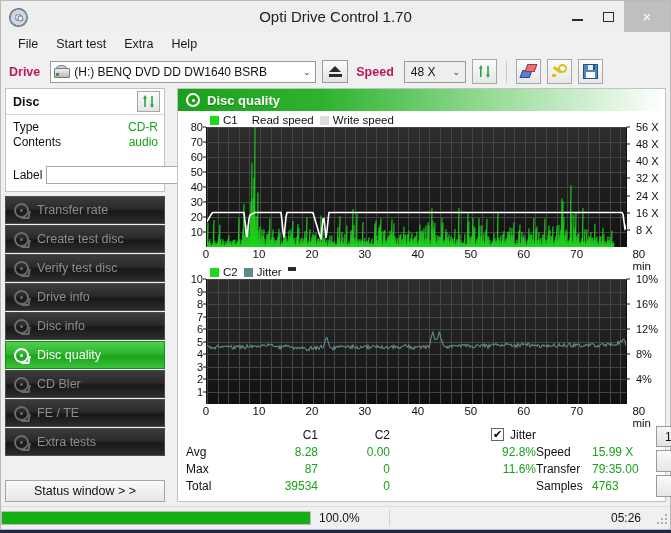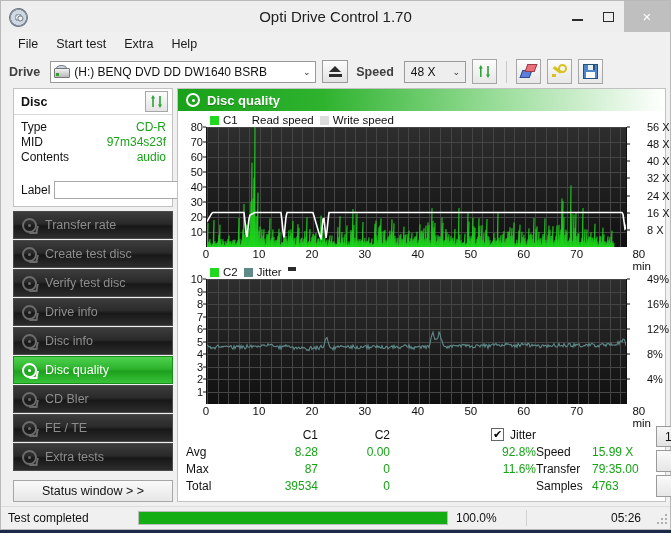--- a/index.html
+++ b/index.html
@@ -57,21 +57,21 @@
   }
   .menubar span{
     font-size:12.5px;color:#1a1a1a;padding:2px 9px;
   }
 
   
   .toolbar{
     height:33px;flex:0 0 33px;display:flex;align-items:center;
     padding:0 6px;background:#f0f0f0;gap:6px;
   }
-  .tb-label{font-size:12.5px;font-weight:bold;color:#404040;padding:0 4px 0 2px;}
+  .tb-label{font-size:12.5px;font-weight:bold;color:#be185d;padding:0 4px 0 2px;}
   .combo{
     height:22px;background:#ffffff;border:1px solid #9a9a9a;
     display:flex;align-items:center;box-sizing:border-box;font-size:12px;color:#111;
   }
   .combo.drive{width:266px;padding-left:3px;}
   .combo.speed{width:62px;background:#eeeeee;padding-left:6px;}
   .combo .caret{
     margin-left:auto;width:17px;height:20px;display:flex;align-items:center;justify-content:center;
     font-size:9px;color:#333;
   }
@@ -107,21 +107,21 @@
   .eraser-ic .bot{position:absolute;left:1px;top:6px;width:10px;height:8px;background:#5a7fd6;border:1px solid #2c4a91;transform:skewX(-20deg);box-sizing:border-box;}
   .key-ic{position:relative;width:16px;height:15px;}
   .key-ic .ring{position:absolute;left:7px;top:0px;width:9px;height:9px;border-radius:50%;border:2.5px solid #d8c21f;box-sizing:border-box;}
   .key-ic .shaft{position:absolute;left:1px;top:7px;width:9px;height:3px;background:#d8c21f;transform:rotate(35deg);transform-origin:right center;}
   .key-ic .tooth{position:absolute;left:1px;top:10px;width:4px;height:3px;background:#d8c21f;}
   .save-ic{position:relative;width:15px;height:15px;background:#4a86c8;border:1px solid #23527d;box-sizing:border-box;}
   .save-ic .lbl{position:absolute;left:2.5px;bottom:0;width:9px;height:6px;background:#ffffff;}
   .save-ic .shut{position:absolute;left:4px;top:0;width:7px;height:5px;background:#e8eef5;border-right:2px solid #23527d;box-sizing:border-box;}
 
   
-  .main{flex:1 1 auto;display:flex;padding:0 4px 0 12px;gap:4px;min-height:0;}
+  .main{flex:1 1 auto;display:flex;padding:0 4px 0 4px;gap:12px;min-height:0;}
   .sidebar{width:160px;flex:0 0 160px;display:flex;flex-direction:column;}
   .disc-panel{
     background:#ffffff;border:1px solid #c2c2c2;box-sizing:border-box;
   }
   .disc-head{
     display:flex;align-items:center;height:25px;padding:0 4px 0 7px;
     border-bottom:1px solid #d8d8d8;
   }
   .disc-head .t{font-weight:bold;font-size:12.5px;color:#111;}
   .disc-head .btn{
@@ -203,21 +203,21 @@
   }
   .legend .sw{width:9px;height:9px;display:inline-block;}
   .legend .item{display:flex;align-items:center;gap:4px;}
   .plotrow{display:flex;align-items:stretch;}
   .yaxis{
     width:26px;flex:0 0 26px;position:relative;font-size:11px;color:#111;
   }
   .yaxis .tk{position:absolute;right:3px;transform:translateY(-50%);white-space:nowrap;}
   .yaxis .tkm{position:absolute;right:0px;width:3px;height:1px;background:#111;transform:translateY(-50%);}
   .yaxis.right{width:34px;flex:0 0 34px;}
-  .yaxis.right .tk{right:auto;left:20px;}
+  .yaxis.right .tk{right:auto;left:9px;}
   .yaxis.right .tkm{right:auto;left:0;}
   .plot{
     flex:1 1 auto;position:relative;overflow:hidden;
     background:linear-gradient(#2e2e2e,#101010);
     border-left:1px solid #111;border-right:1px solid #111;
   }
   .xaxis{
     height:16px;position:relative;font-size:11.5px;color:#111;
   }
   .xaxis .tk{position:absolute;top:1px;transform:translateX(-50%);}
@@ -358,24 +358,20 @@
             <div class="refresh-ic">
                 <i class="a1"></i>
                 <i class="a2"></i>
               </div>
           </div>
         </div>
         <div class="disc-rows">
           <div class="drow">
             <span class="k">Type</span>
             <span class="v">CD-R</span>
-          </div>
-          <div class="drow">
-            <span class="k">MID</span>
-            <span class="v">97m34s23f</span>
           </div>
           <div class="drow">
             <span class="k">Contents</span>
             <span class="v">audio</span>
           </div>
           <div class="label-row">
             <span class="k">Label</span>
             <input class="label-in" type="text" placeholder="" style="">
             <div class="cd-btn">
               <div class="cd-ic"></div>
@@ -685,21 +681,21 @@
               </div>
             <div class="yaxis right" id="c2-y2" style="height: 125px;">
                 <div class="tk" style="top: 100px;">4%</div>
                 <div class="tkm" style="top: 100px;"></div>
                 <div class="tk" style="top: 75px;">8%</div>
                 <div class="tkm" style="top: 75px;"></div>
                 <div class="tk" style="top: 50px;">12%</div>
                 <div class="tkm" style="top: 50px;"></div>
                 <div class="tk" style="top: 25px;">16%</div>
                 <div class="tkm" style="top: 25px;"></div>
-                <div class="tk" style="top: 0px;">49%</div>
+                <div class="tk" style="top: 0px;">10%</div>
                 <div class="tkm" style="top: 0px;"></div>
               </div>
           </div>
           <div class="plotrow">
             <div style="width:26px;flex:0 0 26px;"></div>
             <div class="xaxis" id="c2-x" style="flex:1 1 auto;">
                 <div class="tk" style="left: 0px;">0</div>
                 <div class="tk" style="left: 52.963px;">10</div>
                 <div class="tk" style="left: 105.926px;">20</div>
                 <div class="tk" style="left: 158.889px;">30</div>
@@ -773,21 +769,20 @@
 
           </div>
           <div class="actbtn">Start full</div>
           <div class="actbtn">Start part</div>
         </div>
       </div>
     </div>
   </div>
 
   <div class="statusbar">
-    <span class="sb-text">Test completed</span>
     <div class="sb-prog">
         <div class="fill" id="pbfill" style="width: 100%;"></div>
       </div>
     <span class="sb-pct">100.0%</span>
     <span class="sb-div"></span>
     <span class="sb-time">05:26</span>
     <span class="grip">
       <i style="right:0;bottom:0"></i>
         <i style="right:4px;bottom:0"></i>
         <i style="right:8px;bottom:0"></i>

